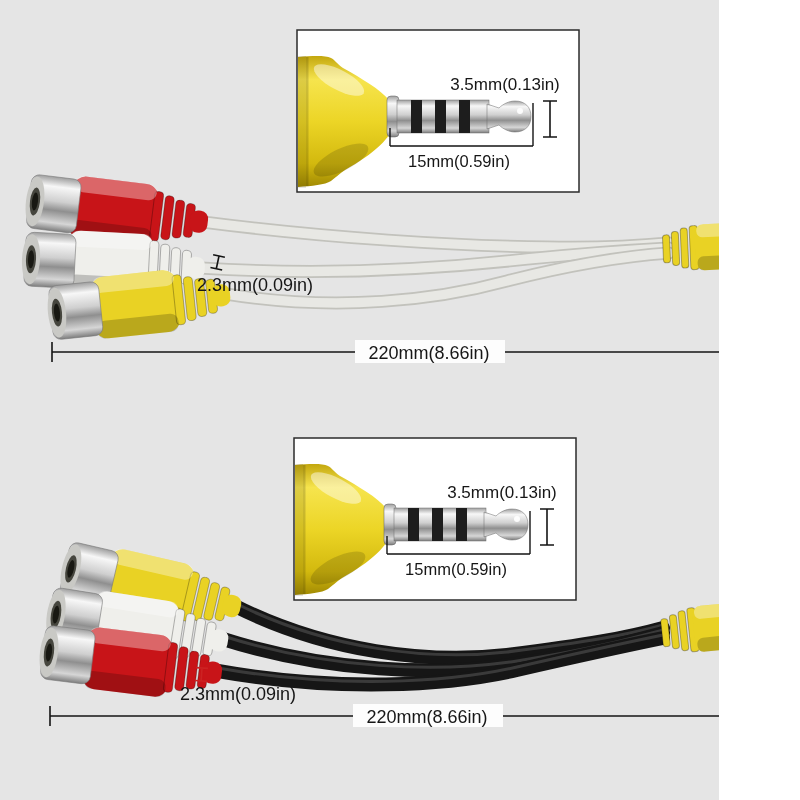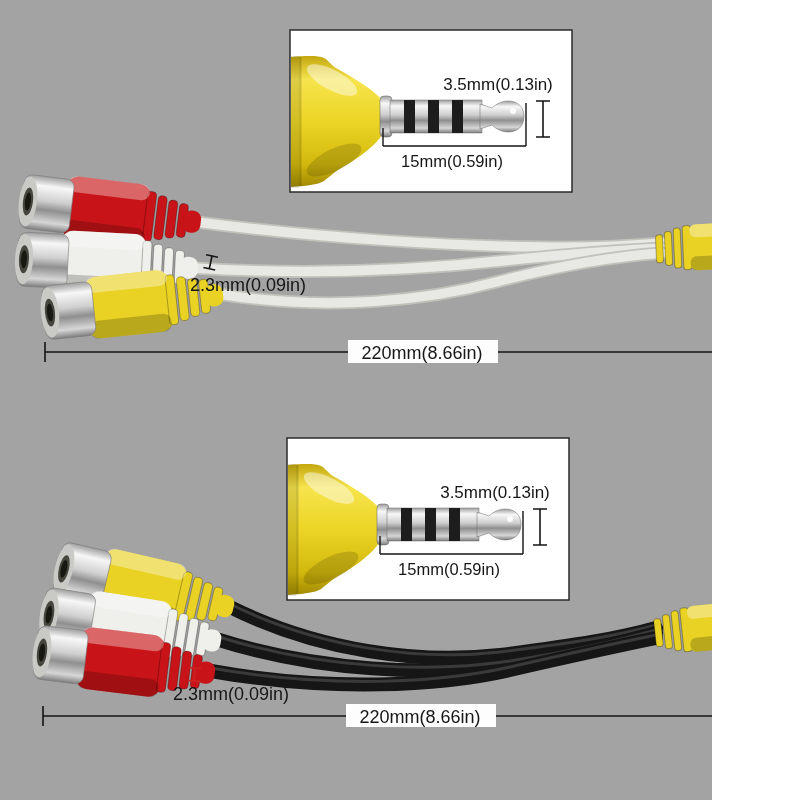--- a/index.html
+++ b/index.html
@@ -1,18 +1,18 @@
 <!DOCTYPE html>
 <html><head>
 <meta charset="utf-8">
 <style>
   html,body{margin:0;padding:0;background:#fff;}
   .canvas{
-    position:relative;width:712px;height:800px;background:#a3a3a3;
-    font-family:"Liberation Sans",sans-serif;overflow:hidden;
+    position:relative;width:712px;height:800px;background:#e5e5e5;
+    font-family:"Liberation Sans",sans-serif;overflow:hidden;padding-left:7px;
   }
   svg{display:block;}
   text{font-family:"Liberation Sans",sans-serif;fill:#161616;}
   .dim-text{font-size:18px;}
   .inset-d{font-size:17px;}
   .inset-l{font-size:16.5px;}
 </style>
 </head>
 <body>
 

